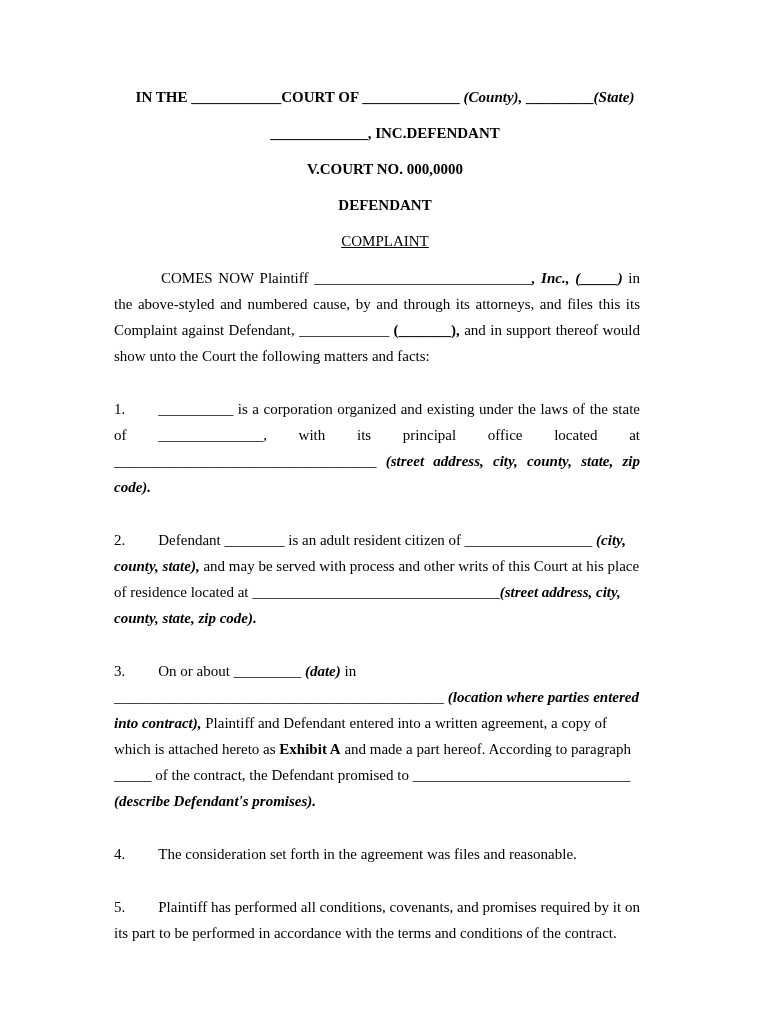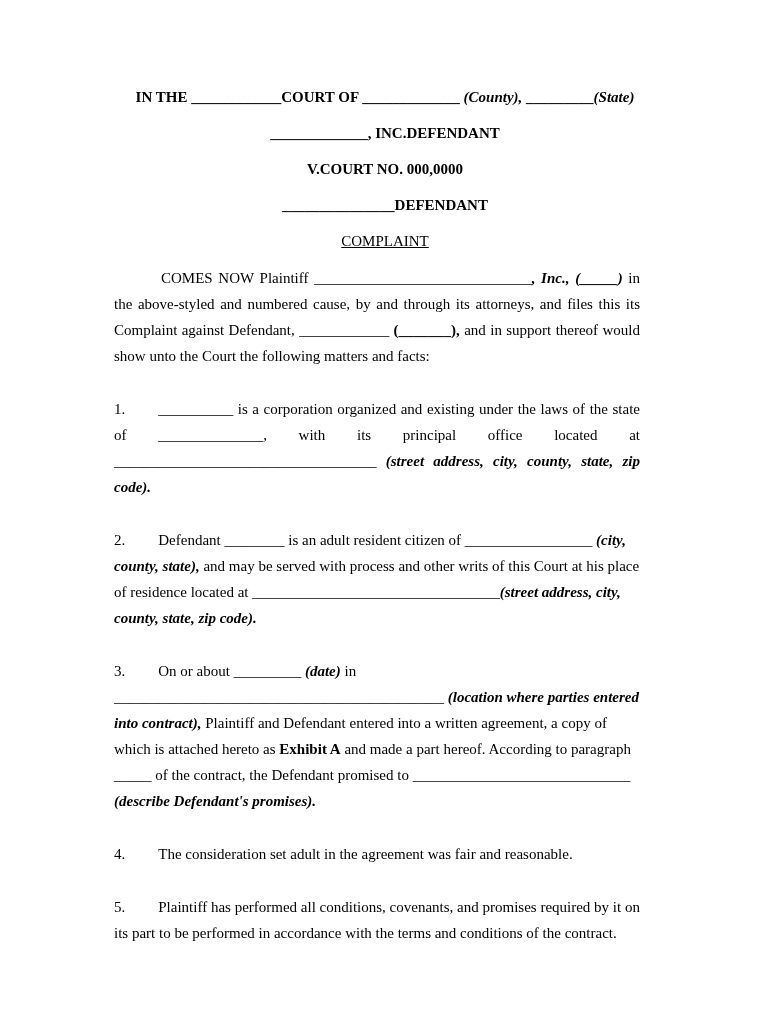--- a/index.html
+++ b/index.html
@@ -60,34 +60,33 @@
       <span><span class="run-b">_____________</span><span class="run-b">, INC.</span></span>
       <span>DEFENDANT</span>
     </div>
 
     <div class="caption-row">
       <span>V.</span>
       <span>COURT NO. 000,0000</span>
     </div>
 
     <div class="caption-row">
-      <span><span class="run-b">_______________</span></span>
       <span>DEFENDANT</span>
     </div>
   </div>
 
   <div class="doc-title">
     <span class="title-text">COMPLAINT</span>
   </div>
 
   <div class="para justify indent"><span class="run-n">COMES NOW Plaintiff </span><span class="run-n">_____________________________</span><span class="run-bi">, Inc., (</span><span class="run-bi">_____</span><span class="run-bi">)</span><span class="run-n"> in the above-styled and numbered cause, by and through its attorneys, and files this its Complaint against Defendant, </span><span class="run-n">____________</span><span class="run-n"> </span><span class="run-b">(</span><span class="run-b">_______</span><span class="run-b">),</span><span class="run-n"> and in support thereof would show unto the Court the following matters and facts:</span></div>
 
   <div class="para justify"><span class="run-n">1.</span><span class="run-tab"></span><span class="run-n">__________</span><span class="run-n"> is a corporation organized and existing under the laws of the state of </span><span class="run-n">______________</span><span class="run-n">, with its principal office located at </span><span class="run-n">___________________________________</span><span class="run-n"> </span><span class="run-bi">(street address, city, county, state, zip code).</span></div>
 
   <div class="para"><span class="run-n">2.</span><span class="run-tab"></span><span class="run-n">Defendant </span><span class="run-n">________</span><span class="run-n"> is an adult resident citizen of </span><span class="run-n">_________________</span><span class="run-n"> </span><span class="run-bi">(city, county, state),</span><span class="run-n"> and may be served with process and other writs of this Court at his place of residence located at </span><span class="run-n">_________________________________</span><span class="run-bi">(street address, city, county, state, zip code).</span></div>
 
   <div class="para"><span class="run-n">3.</span><span class="run-tab"></span><span class="run-n">On or about </span><span class="run-n">_________</span><span class="run-n"> </span><span class="run-bi">(date)</span><span class="run-n"> in </span><span class="run-n">____________________________________________</span><span class="run-n"> </span><span class="run-bi">(location where parties entered into contract),</span><span class="run-n"> Plaintiff and Defendant entered into a written agreement, a copy of which is attached hereto as </span><span class="run-b">Exhibit A</span><span class="run-n"> and made a part hereof. According to paragraph </span><span class="run-n">_____</span><span class="run-n"> of the contract, the Defendant promised to </span><span class="run-n">_____________________________</span><span class="run-n"> </span><span class="run-bi">(describe Defendant's promises).</span></div>
 
-  <div class="para"><span class="run-n">4.</span><span class="run-tab"></span><span class="run-n">The consideration set adult in the agreement was fair and reasonable.</span></div>
+  <div class="para"><span class="run-n">4.</span><span class="run-tab"></span><span class="run-n">The consideration set forth in the agreement was files and reasonable.</span></div>
 
   <div class="para"><span class="run-n">5.</span><span class="run-tab"></span><span class="run-n">Plaintiff has performed all conditions, covenants, and promises required by it on its part to be performed in accordance with the terms and conditions of the contract.</span></div>
 
 </div>
 
 </body></html>

